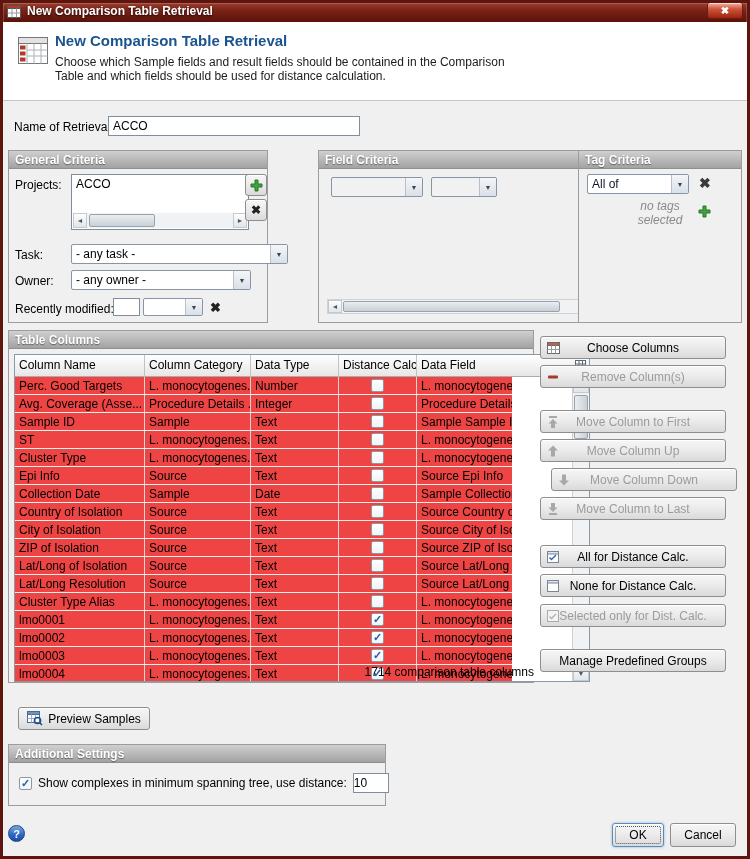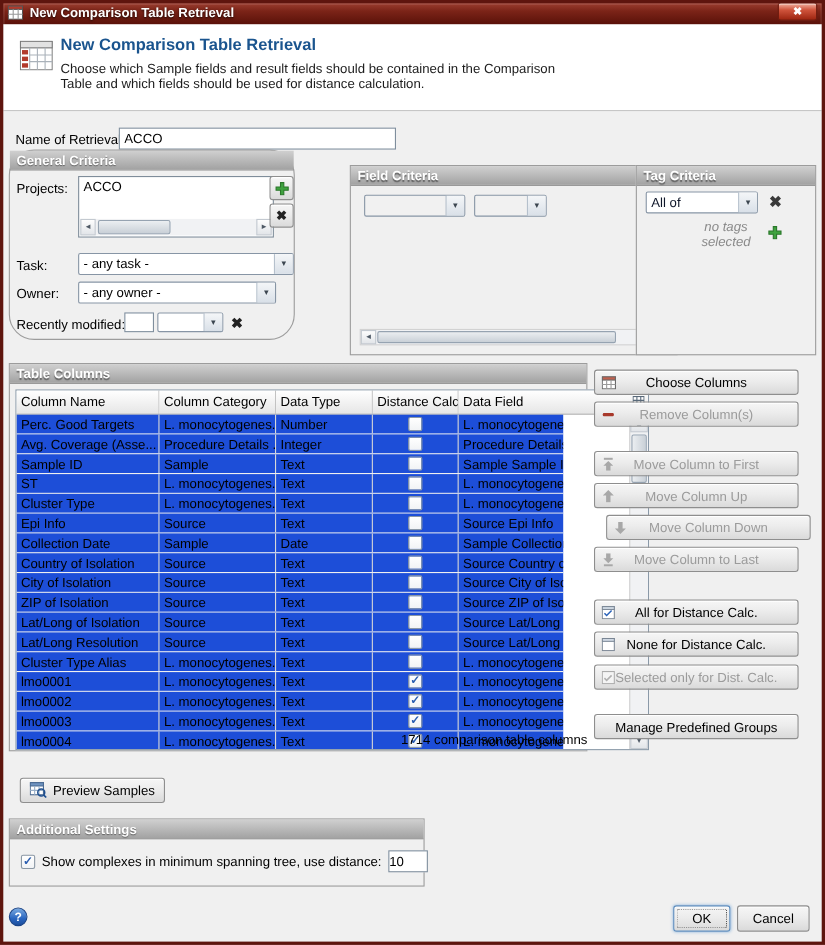--- a/index.html
+++ b/index.html
@@ -24,21 +24,21 @@
   .banner-desc { position:absolute; left:52px; top:33px; width:450px; line-height:14px; color:#1c1c1c; }
 
   
   .name-label { position:absolute; left:14px; top:120px; }
   .name-input { position:absolute; left:108px; top:116px; width:252px; height:20px; border:1px solid #7f8e9d; padding:0 4px; background:#fff; font:12px "Liberation Sans",sans-serif; }
 
   
   .gb { position:absolute; border:1px solid #9c9c9c; background:#f0f0f0; }
   .gb-h { height:18px; background:linear-gradient(#d0d0d0,#a2a2a2); border-bottom:1px solid #8f8f8f;
     color:#fff; font-weight:bold; padding:2px 6px; text-shadow:0 1px 1px rgba(90,90,90,.9); }
-  .gb-general { left:8px; top:136px; width:260px; height:173px;border-radius:23px; }
+  .gb-general { left:8px; top:150px; width:260px; height:173px; }
   .gb-field   { left:274px; top:150px; width:298px; height:173px;margin-left:44px; }
   .gb-tag     { left:578px; top:150px; width:164px; height:173px; }
   .gb-table   { left:8px; top:330px; width:526px; height:353px; }
   .gb-add     { left:8px; top:744px; width:378px; height:62px; }
 
   .lbl { position:absolute; white-space:nowrap; }
 
   
   .btn { border:1px solid #8e8e8e; border-radius:3px; background:linear-gradient(#f6f6f6,#ececec 45%,#dadada);
     box-shadow:inset 0 1px 0 #fff; font:12px "Liberation Sans",sans-serif; display:flex; align-items:center; justify-content:center; cursor:default; }
@@ -74,21 +74,21 @@
   .tag-empty { position:absolute; left:0; top:48px; width:100%; text-align:center; font-style:italic; color:#8a8a8a; line-height:14px; }
 
   
   .tc-wrap { position:absolute; left:5px; top:23px; width:576px; height:328px; border:1px solid #8a99a8; background:#fff; overflow:hidden; }
   .tc-header { display:flex; height:22px; }
   .th { background:linear-gradient(#ffffff,#e6e6e6); border-right:1px solid #c2c2c2; border-bottom:1px solid #ababab;
     padding:3px 4px; white-space:nowrap; overflow:hidden; }
   .w-name{width:130px;} .w-cat{width:106px;} .w-type{width:88px;} .w-dist{width:78px;} .w-field{width:95px;}
   .tc-corner { width:17px; background:linear-gradient(#fff,#e2e2e2); border-bottom:1px solid #ababab; display:flex; align-items:center; justify-content:center; }
   .tc-body { position:absolute; left:0; top:22px; width:497px; bottom:0; }
-  .trow { display:flex; height:18px; border-bottom:1px solid #f0f0f0; background:#1d4ed8; }
+  .trow { display:flex; height:18px; border-bottom:1px solid #f0f0f0; background:#ef4444; }
   .td { border-right:1px solid #d8d8d8; padding:2px 4px; white-space:nowrap; overflow:hidden; }
   .cbcell { display:flex; align-items:center; justify-content:center; padding:0; }
   .cb { width:13px; height:13px; border:1px solid #8b98a5; border-radius:2px; background:linear-gradient(#fff,#f1f3f5);
     display:flex; align-items:center; justify-content:center; font-size:11px; font-weight:bold; color:#2a5db0; line-height:1; }
   .tc-vscroll { right:0; top:22px; bottom:0; }
   .count-text { position:absolute; left:8px; top:665px; width:526px; text-align:right; }
 
   
   .sbtn { position:absolute; left:540px; width:186px; height:23px; }
   .sbtn .ic { position:absolute; left:6px; top:50%; transform:translateY(-50%); display:flex; }
@@ -169,21 +169,21 @@
       <span style="display:flex;">
           <svg width="13" height="13" viewBox="0 0 13 13">
             <path d="M5 1 h3 v4 h4 v3 h-4 v4 h-3 v-4 h-4 v-3 h4 z" fill="#3fa23f" stroke="#2b772b"></path>
           </svg>
         </span>
     </div>
     <div class="btn sq-btn" style="left:236px; top:48px;">
       <span class="x-glyph">✖</span>
     </div>
     <span class="lbl" style="left:6px; top:97px;">Task:</span>
-    <div class="combo" style="left:62px; top:93px; width:196px; height:20px;">
+    <div class="combo" style="left:62px; top:93px; width:217px; height:20px;">
       <span class="ct">- any task -</span>
       <span class="ca">▼</span>
     </div>
     <span class="lbl" style="left:6px; top:123px;">Owner:</span>
     <div class="combo" style="left:62px; top:119px; width:180px; height:20px;">
       <span class="ct">- any owner -</span>
       <span class="ca">▼</span>
     </div>
     <span class="lbl" style="left:6px; top:151px;">Recently modified:</span>
     <input class="small-input" style="position: absolute; left: 104px; top: 147px; width: 27px; height: 18px;" value="">

